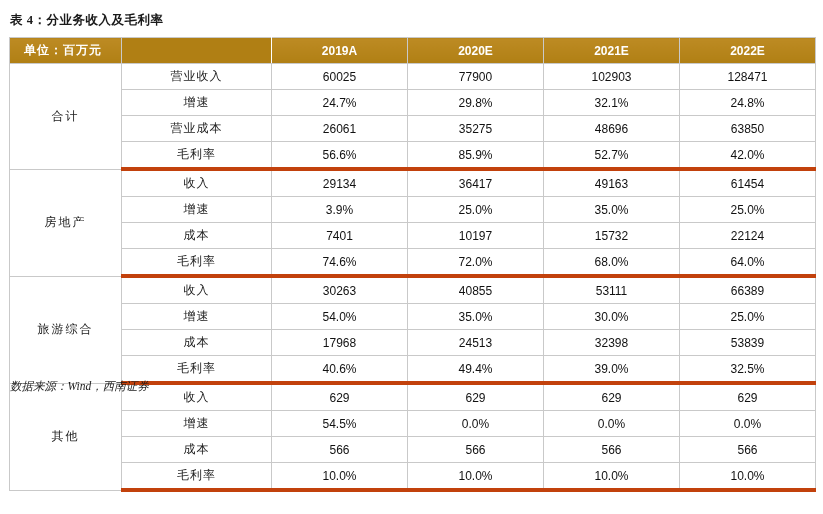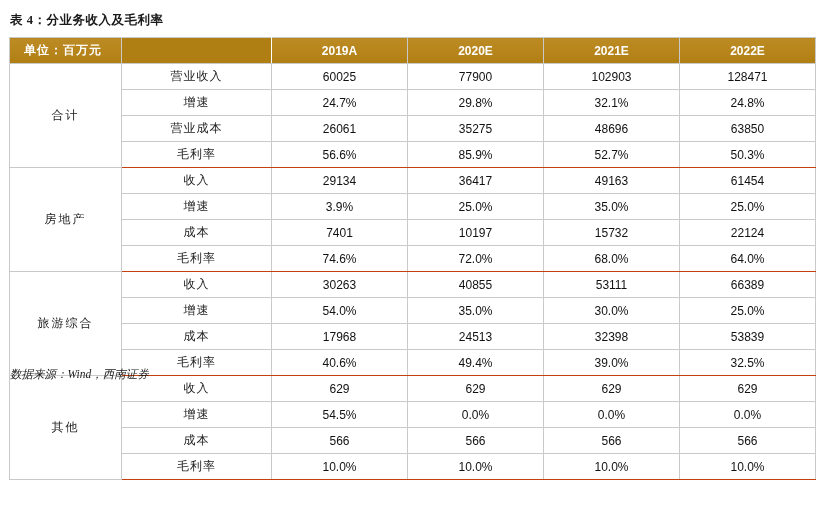--- a/index.html
+++ b/index.html
@@ -77,25 +77,25 @@
     border-right: 1px solid #c9c9c9;
   }
   td.item {
     letter-spacing: 1px;
     color: #222;
   }
   td.val {
     color: #111;
     font-size: 12.5px;
   }
-  tr.groupend td { border-bottom: 1px solid #c2410c; }
+  tr.groupend td { border-bottom: 4px solid #c2410c; }
   .source {
     position: absolute;
     left: 10px;
-    bottom: 20px;
+    bottom: 8px;
     font-size: 11.5px;
     font-style: italic;
     color: #1a1a1a;
     font-family: "Liberation Serif", "DejaVu Serif", serif;
   }
 </style>
 </head>
 <body>
 
 <div class="page">
@@ -142,21 +142,21 @@
           <td class="val">26061</td>
           <td class="val">35275</td>
           <td class="val">48696</td>
           <td class="val">63850</td>
         </tr>
         <tr class="groupend">
           <td class="item">毛利率</td>
           <td class="val">56.6%</td>
           <td class="val">85.9%</td>
           <td class="val">52.7%</td>
-          <td class="val">50.3%</td>
+          <td class="val">42.0%</td>
         </tr>
         <tr>
           <td class="seg" rowspan="4">房地产</td>
           <td class="item">收入</td>
           <td class="val">29134</td>
           <td class="val">36417</td>
           <td class="val">49163</td>
           <td class="val">61454</td>
         </tr>
         <tr>

